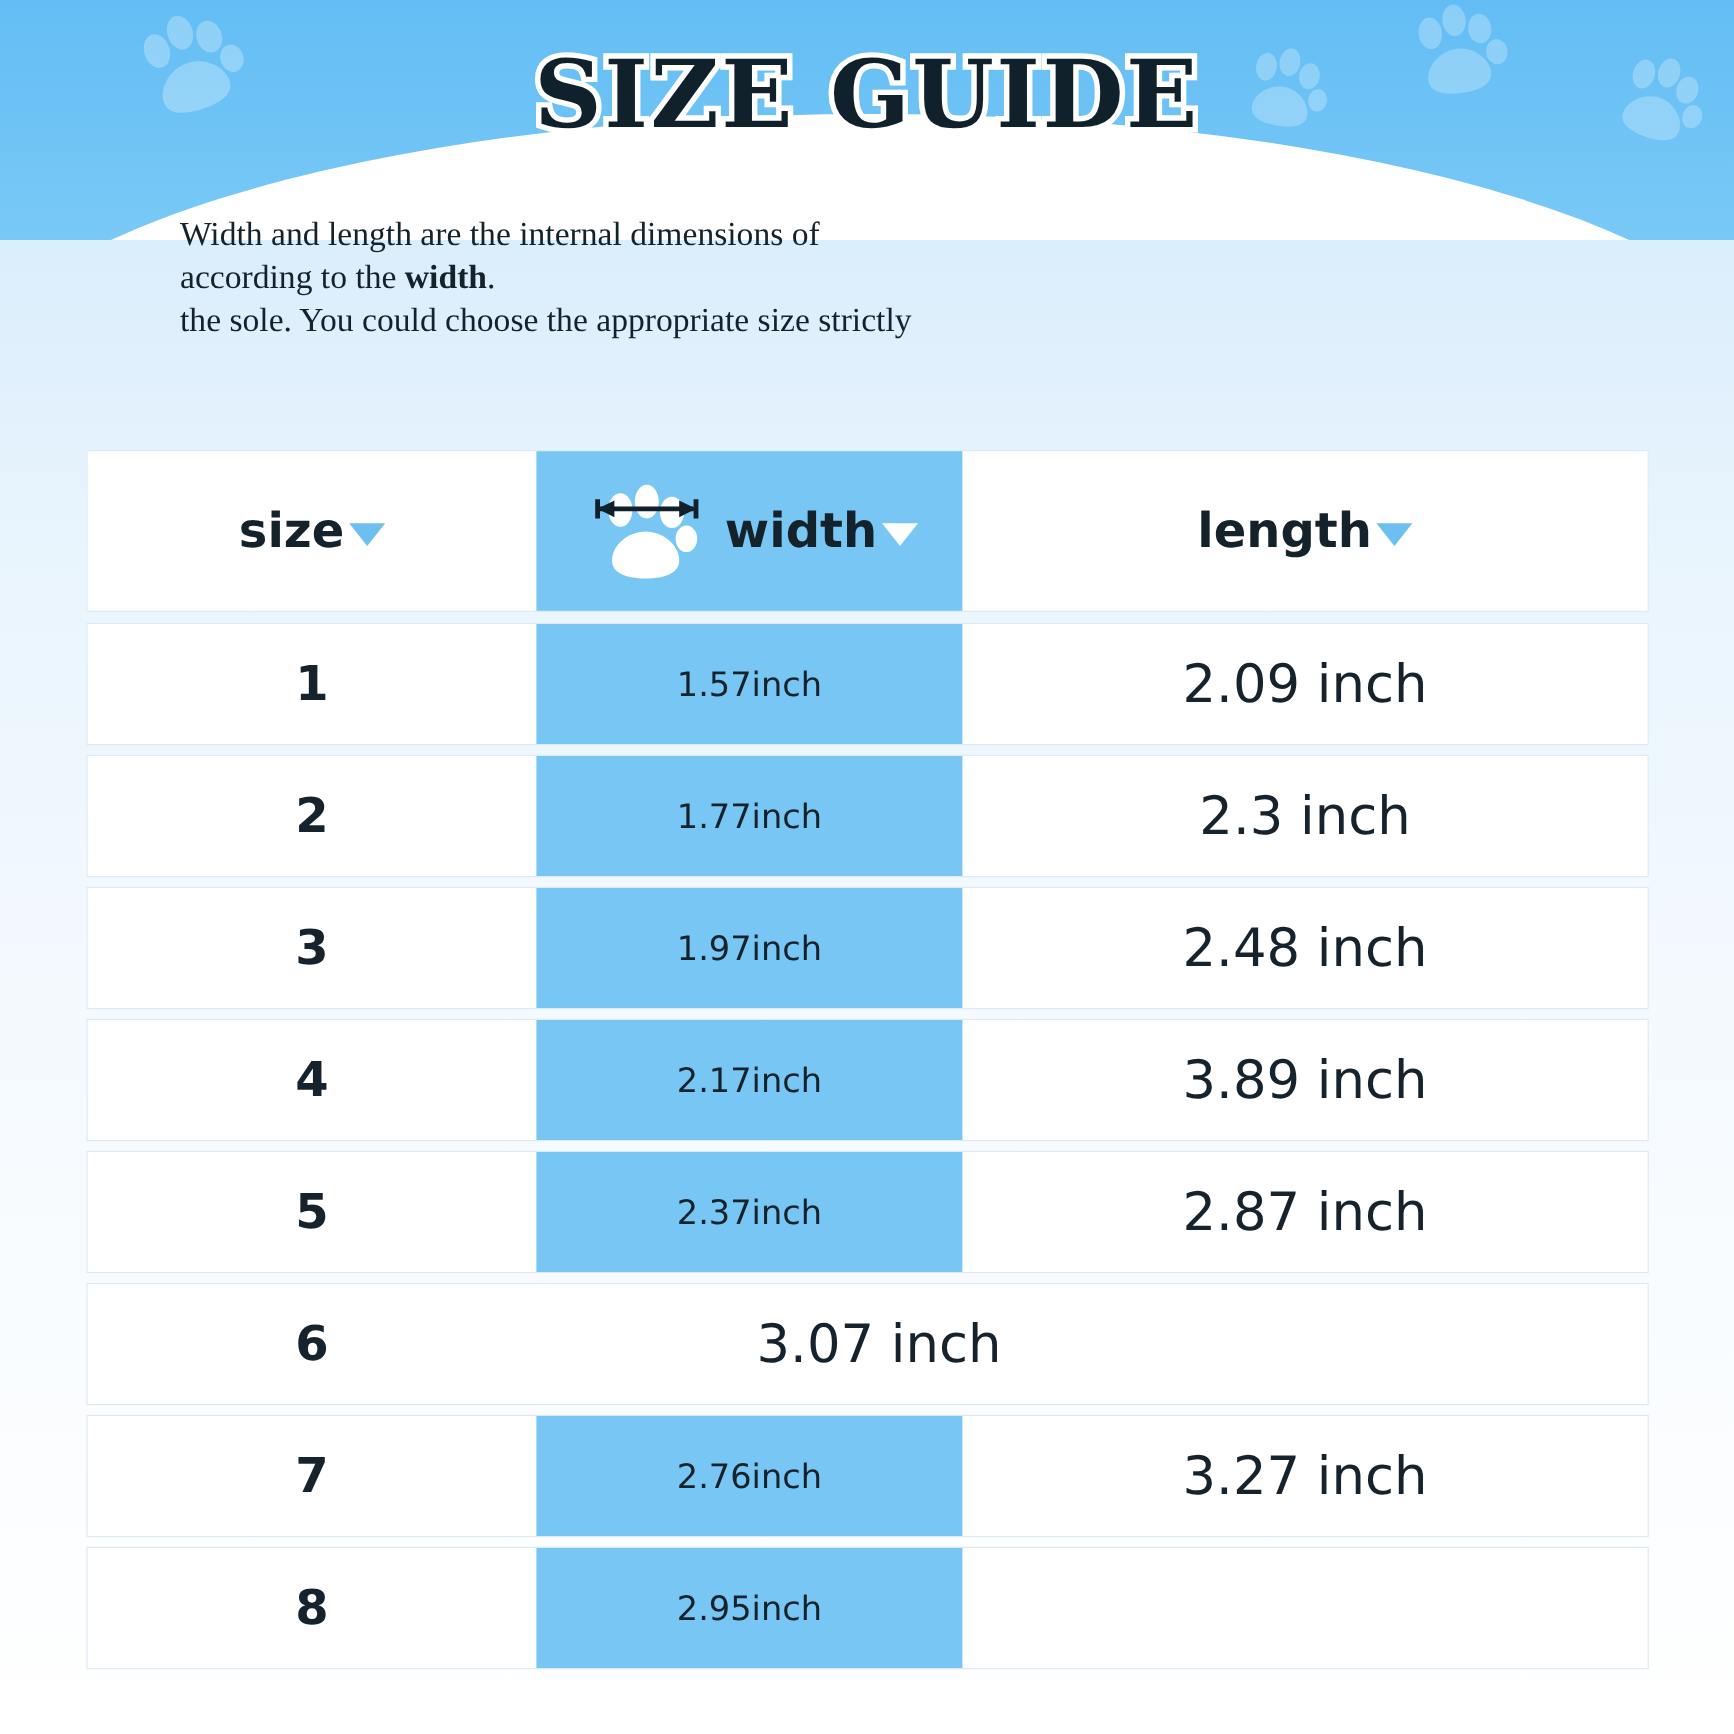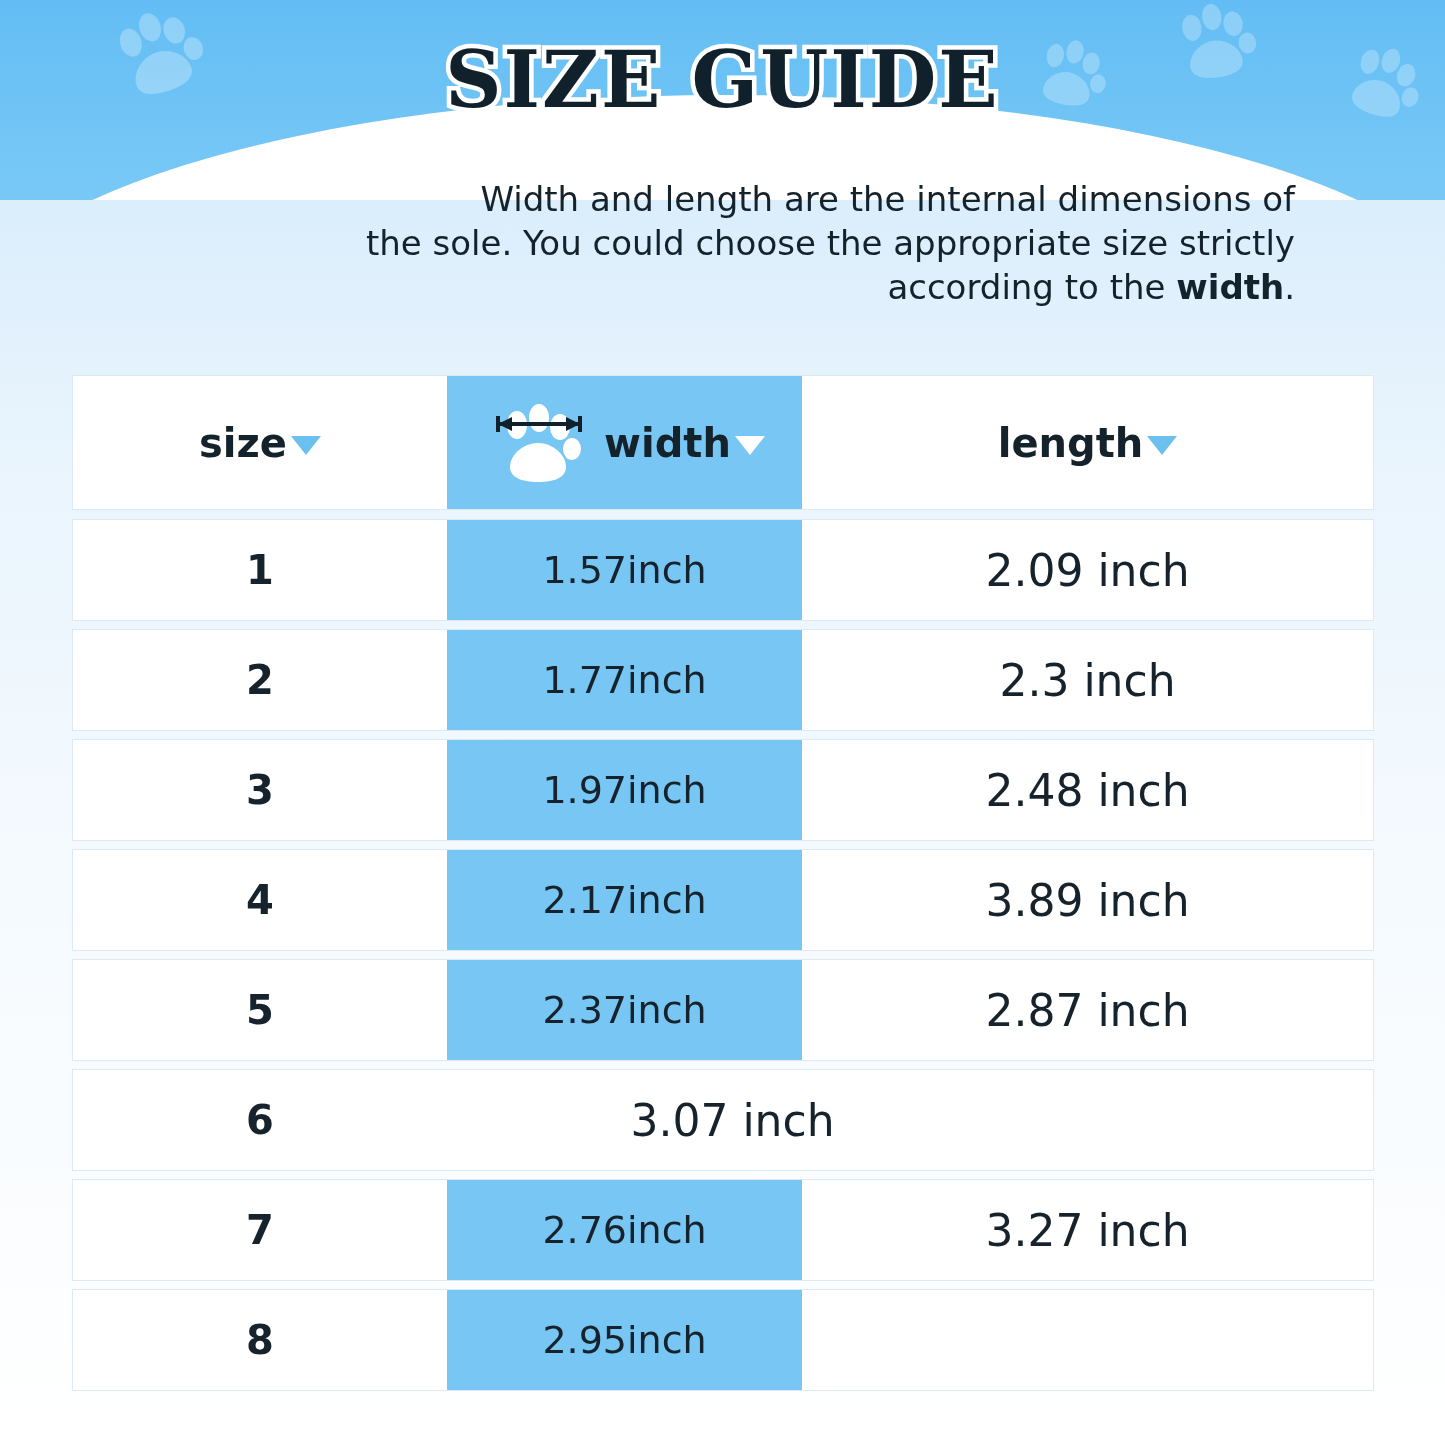--- a/index.html
+++ b/index.html
@@ -73,25 +73,26 @@
     -webkit-text-stroke: 9px #ffffff;
     paint-order: stroke fill;
     z-index: 5;
   }
 
   .subtitle {
     position: absolute;
     top: 178px;
     left: 150px;
     width: 1145px;
-    text-align: right;
-    font-size: 34px;
+    text-align: left;
+    font-size: 28px;
     line-height: 1.29;
     color: #14222c;
     z-index: 6;
+    font-family: Liberation Serif, serif;
   }
   .subtitle b { font-weight: bold; }
 
   
   .table {
     position: absolute;
     left: 72px;
     top: 375px;
     width: 1302px;
   }
@@ -149,21 +150,21 @@
     border-top: 19px solid #6cc0f0;
     margin-top: 6px;
   }
   .caret.white { border-top-color: #ffffff; }
 
   .val {
     font-size: 44px;
     color: #16232d;
   }
   .val.size { font-size: 40px; font-weight: bold; }
-  .val.width { font-size: 38px; color: #16232d; }
+  .val.width { font-size: 28px; color: #16232d; }
 
   .measure-paw { position: relative; width: 108px; height: 88px; }
 </style>
 </head>
 <body>
 
 <div class="page">
 
   <div class="banner">
 
@@ -204,24 +205,24 @@
       </svg>
     </div>
     <div class="wave"></div>
     <div class="wave2"></div>
   </div>
 
   <div class="title">SIZE GUIDE</div>
 
   <div class="subtitle">
     <div>Width and length are the internal dimensions of</div>
-    <div>the sole. You could choose the appropriate size strictly</div>
     <div>
       <span>according to the </span><b>width</b><span>.</span>
     </div>
+    <div>the sole. You could choose the appropriate size strictly</div>
   </div>
 
   <div class="table">
 
     <div class="row header">
       <div class="cell c-size">
         <div class="hdr-inner">
           <span class="hdr-text">size</span>
           <span class="caret"></span>
         </div>

